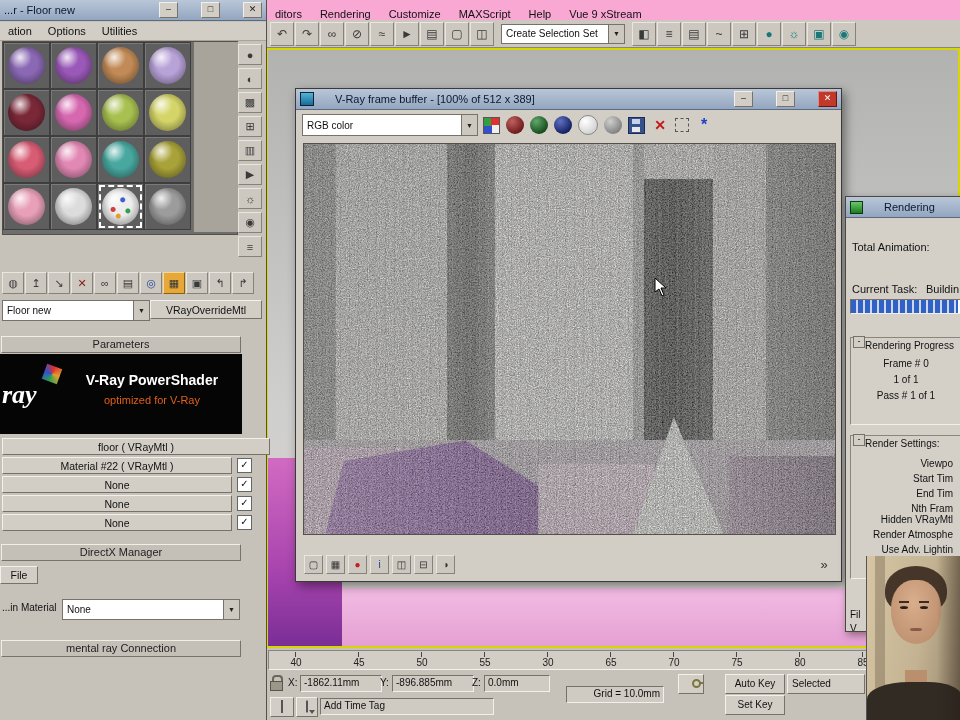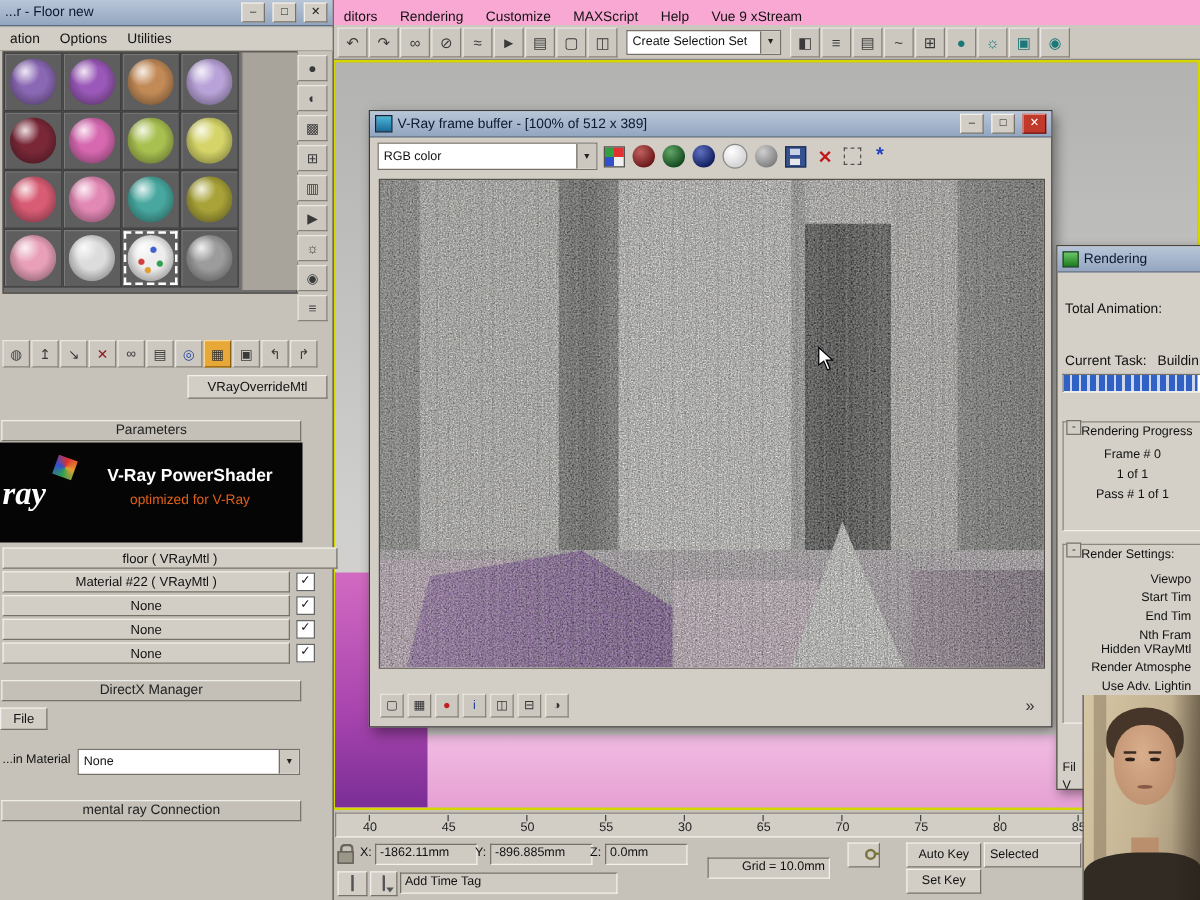--- a/index.html
+++ b/index.html
@@ -2,21 +2,21 @@
 <html><head>
 <meta charset="utf-8">
 <style>
   html,body{margin:0;padding:0}
   body{width:960px;height:720px;position:relative;overflow:hidden;background:#9a9a9a;
        font-family:"Liberation Sans",sans-serif;font-size:11px;color:#111;-webkit-font-smoothing:antialiased}
   .abs{position:absolute}
   .sunken{background:#fff;border:1px solid;border-color:#76726a #f2f0ea #f2f0ea #76726a}
   .rollout{background:#c4c0b8;border:1px solid;border-color:#f0eee8 #77736b #77736b #f0eee8;
            text-align:center;font-size:11px;line-height:14px;color:#222}
-  .titlebar{height:20px;display:flex;align-items:center;gap:4px;padding:0 4px;
+  .titlebar{height:20px;display:flex;align-items:center;gap:21px;padding:0 4px;
             background:linear-gradient(#b9c6d8,#93a6c0);border-bottom:1px solid #5a6a80;color:#0c1830}
   .titlebar .t{font-size:11px;white-space:nowrap;overflow:hidden}
   .winbtn{width:17px;height:14px;margin-left:2px;font-size:9px;line-height:12px;text-align:center;
           background:#d2cec6;border:1px solid;border-color:#f2f0ea #76726a #76726a #f2f0ea;color:#222}
   .winbtn.close{background:#c0392b;color:#fff;border-color:#e0897f #6a1610 #6a1610 #e0897f}
   .spacer{flex:1}
   
   .me{left:0;top:0;width:266px;height:720px;background:#c6c2ba;border-right:1px solid #55514a;z-index:10}
   .me-menu{left:0;top:22px;width:100%;height:18px;background:#d2cec6;border-bottom:1px solid #a8a49c;
            display:flex;align-items:center}
@@ -384,20 +384,24 @@
         <span>▣</span>
       </span>
       <span class="ticon">
         <span>↰</span>
       </span>
       <span class="ticon">
         <span>↱</span>
       </span>
     </div>
 
+  <div class="abs combo" style="left:2px;top:300px;width:142px;height:19px">
+    <span>Floor new</span>
+    <span class="dd">▼</span>
+  </div>
   <button class="abs slotbtn" style="left:150px;top:300px;width:112px;height:19px">VRayOverrideMtl</button>
 
   <div class="abs banner">
     <span class="logo">ray</span>
     <span class="blob"></span>
     <div class="bt">V-Ray PowerShader</div>
     <div class="bs">optimized for V-Ray</div>
   </div>
 
   <div class="abs rollout" style="left:1px;top:336px;width:238px;height:15px">Parameters</div>

